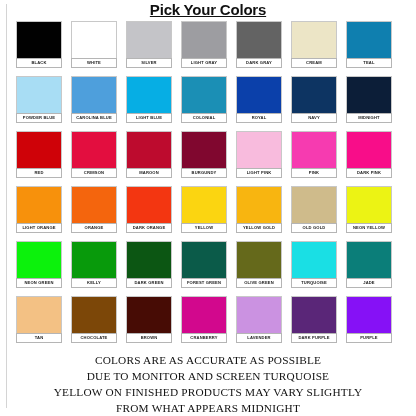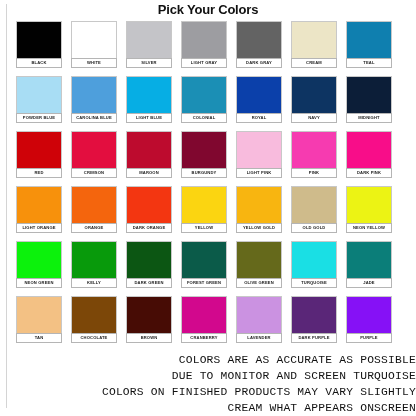--- a/index.html
+++ b/index.html
@@ -30,24 +30,25 @@
     background: #d4d4d4;
   }
   #title {
     position: absolute;
     left: 0;
     top: 0px;
     width: 416px;
     text-align: center;
     font-family: "Liberation Sans", sans-serif;
     font-weight: bold;
-    font-size: 13px;
+    font-size: 15px;
     line-height: 19px;
     letter-spacing: -0.2px;
     color: #111111;
+    text-decoration: underline;
   }
   #swatch-grid {
     position: absolute;
     left: 16px;
     top: 21px;
     width: 386px;
     display: grid;
     grid-template-columns: repeat(7, 55px);
     grid-auto-rows: 55px;
     column-gap: 0px;
@@ -85,22 +86,22 @@
     line-height: 8px;
     text-align: center;
     white-space: nowrap;
     overflow: hidden;
   }
   #footer-note {
     position: absolute;
     left: 0;
     top: 352px;
     width: 416px;
-    text-align: right;
-    font-family: Liberation Mono, monospace;
+    text-align: center;
+    font-family: Liberation Serif, serif;
     font-size: 11.3px;
     line-height: 16px;
     letter-spacing: 0.2px;
     color: #111111;
   }
   #footer-note .note-line {
     display: block;
     white-space: nowrap;
   }
 </style>
@@ -280,17 +281,17 @@
       </div>
       <div class="swatch-cell">
         <div class="swatch-chip" style="background: rgb(134, 17, 246);"></div>
         <div class="swatch-label">PURPLE</div>
       </div>
     </div>
 
   <div id="footer-note">
       <span class="note-line">COLORS ARE AS ACCURATE AS POSSIBLE</span>
       <span class="note-line">DUE TO MONITOR AND SCREEN TURQUOISE</span>
-      <span class="note-line">COLORS ON FINISHED PRODUCTS MAY VARY SLIGHTLY</span>
-      <span class="note-line">CREAM WHAT APPEARS ONSCREEN</span>
+      <span class="note-line">YELLOW ON FINISHED PRODUCTS MAY VARY SLIGHTLY</span>
+      <span class="note-line">FROM WHAT APPEARS MIDNIGHT</span>
     </div>
 
 </div>
 
 </body></html>

